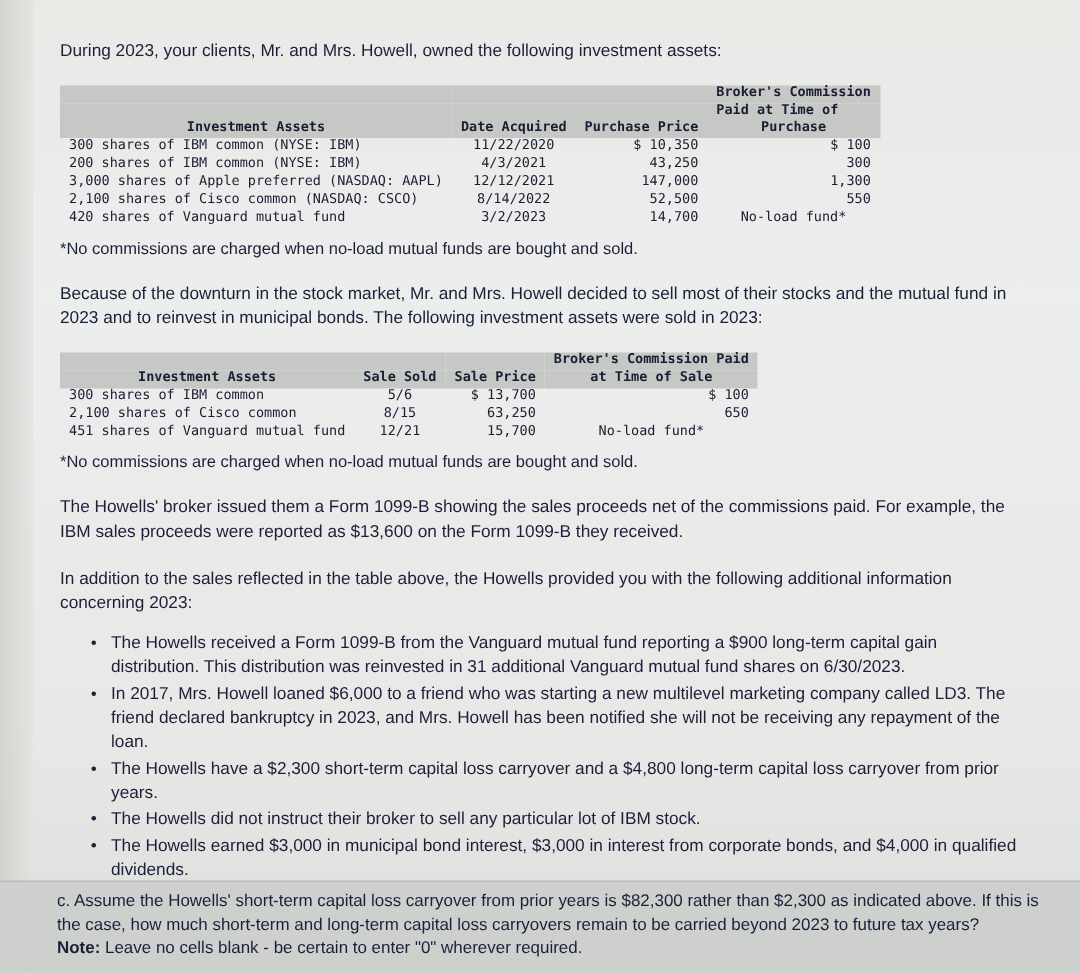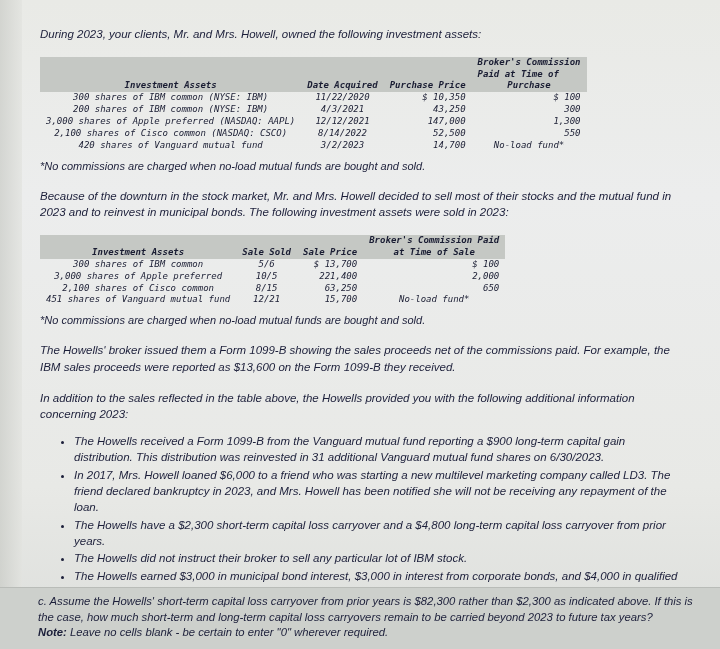--- a/index.html
+++ b/index.html
@@ -13,21 +13,20 @@
     font-family: "Liberation Sans", sans-serif;
     overflow: hidden;
   }
   .page {
     position: relative;
     width: 720px;
     height: 649px;
     background: linear-gradient(180deg, #e9eae6 0%, #eceded 30%, #e8e9e6 75%, #dcdedb 100%);
     box-sizing: border-box;
     padding: 26px 34px 0 40px;
-    font-style: italic;
   }
   .page:before {
     content: "";
     position: absolute;
     left: 0; top: 0; bottom: 0;
     width: 22px;
     background: linear-gradient(90deg, #c9cbc6 0%, #e2e3df 100%);
     opacity: .7;
   }
   .para {
@@ -64,21 +63,21 @@
     font-weight: bold;
     font-size: 9px;
     padding-top: 3px;
   }
   .hdr-col {
     text-align: center;
     font-weight: bold;
     font-size: 9px;
     padding-bottom: 3px;
   }
-  .cell-left { text-align: center; }
+  .cell-left { text-align: left; }
   .cell-center { text-align: center; }
   .cell-right { text-align: right; }
   ul.bullets {
     margin: 4px 0 0 0;
     padding-left: 34px;
     max-width: 642px;
   }
   ul.bullets li {
     font-size: 11.5px;
     color: #1c1f3a;
@@ -181,26 +180,20 @@
       <td class="hdr-col">Sale Price</td>
       <td class="hdr-col">at Time of Sale</td>
     </tr>
     <tr>
       <td class="cell-left">300 shares of IBM common</td>
       <td class="cell-center">5/6</td>
       <td class="cell-right">$ 13,700</td>
       <td class="cell-right">$ 100</td>
     </tr>
     <tr>
-      <td class="cell-left">3,000 shares of Apple preferred</td>
-      <td class="cell-center">10/5</td>
-      <td class="cell-right">221,400</td>
-      <td class="cell-right">2,000</td>
-    </tr>
-    <tr>
       <td class="cell-left">2,100 shares of Cisco common</td>
       <td class="cell-center">8/15</td>
       <td class="cell-right">63,250</td>
       <td class="cell-right">650</td>
     </tr>
     <tr>
       <td class="cell-left">451 shares of Vanguard mutual fund</td>
       <td class="cell-center">12/21</td>
       <td class="cell-right">15,700</td>
       <td class="cell-center">No-load fund*</td>

